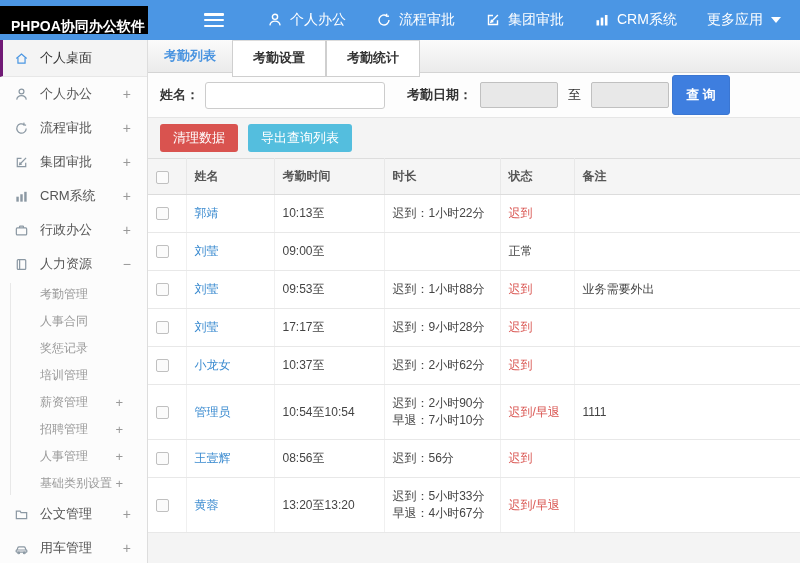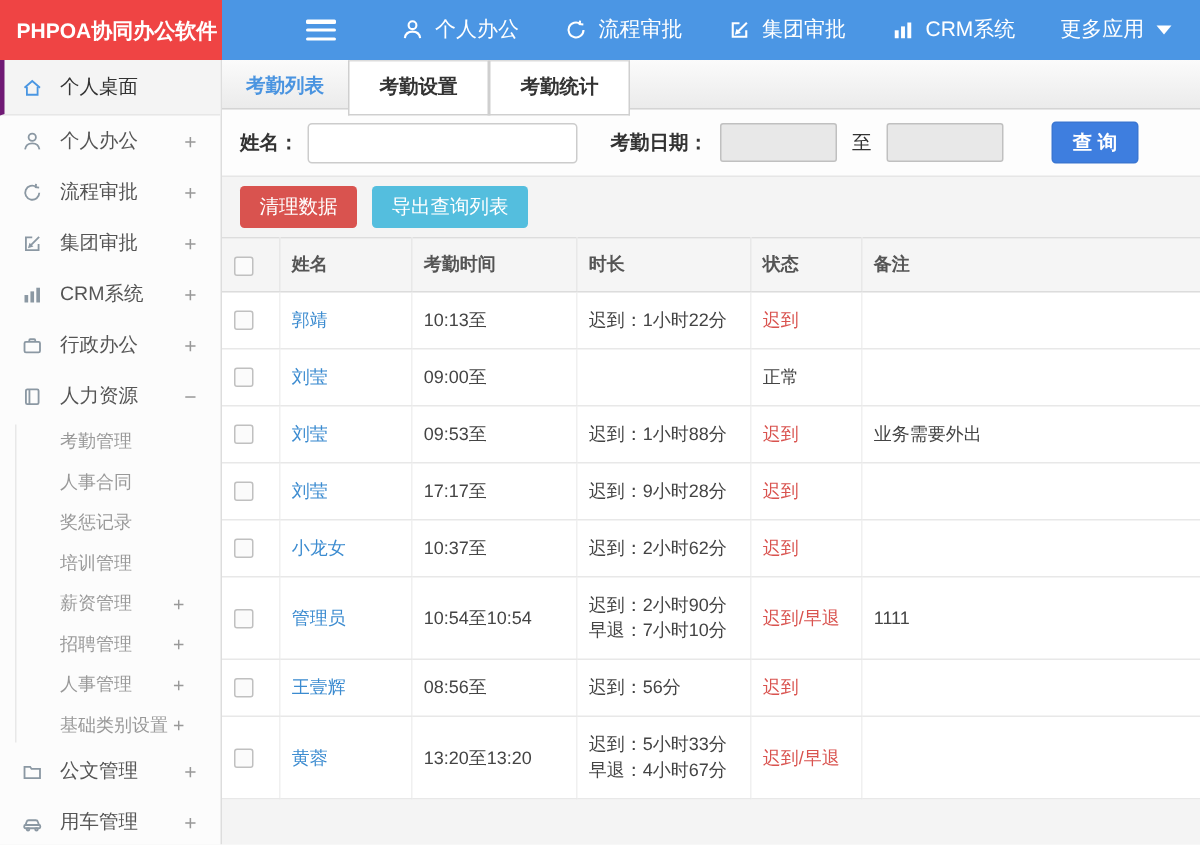--- a/index.html
+++ b/index.html
@@ -1,21 +1,21 @@
 <!DOCTYPE html>
 <html><head>
 <meta charset="utf-8">
 <style>
   * { margin:0; padding:0; box-sizing:border-box; }
   html,body { width:800px; height:563px; overflow:hidden; }
   body { font-family:"Liberation Sans","DejaVu Sans",sans-serif; background:#f4f4f4; position:relative; }
 
   
   .topbar { position:absolute; top:0; left:0; width:800px; height:40px; background:#4b96e4; display:flex; align-items:center; z-index:10; }
-  .logo { width:148px; height:40px; background:#ef4444; color:#fff; font-size:14px; font-weight:bold; line-height:40px; padding-left:11px; flex:0 0 148px; white-space:nowrap; }
+  .logo { width:148px; height:28px; background:#000000; color:#fff; font-size:14px; font-weight:bold; line-height:40px; padding-left:11px; flex:0 0 148px; white-space:nowrap; }
   .hamburger { margin-left:56px; width:20px; height:14px; display:flex; flex-direction:column; justify-content:space-between; cursor:pointer; }
   .hamburger i { display:block; height:2.5px; background:#fff; border-radius:1px; }
   .topnav { display:flex; align-items:center; margin-left:28px; height:40px; }
   .topnav-item { display:flex; align-items:center; color:#fff; font-size:14px; height:40px; padding:0 15px; cursor:pointer; text-decoration:none; }
   .topnav-item svg { width:16px; height:16px; margin-right:7px; stroke:#fff; fill:none; stroke-width:1.4; }
   .topnav-item svg.fillic { fill:#fff; stroke:none; }
   .caret { width:0; height:0; border-left:5px solid transparent; border-right:5px solid transparent; border-top:6px solid #fff; margin-left:8px; }
 
   
   .sidebar { position:absolute; top:40px; left:0; width:148px; bottom:0; background:#fcfcfc; border-right:1px solid #ddd; overflow:hidden; }
@@ -27,30 +27,30 @@
   .side-item.active svg { stroke:#4a96e2; }
   .submenu { position:relative; }
   .submenu:before { content:""; position:absolute; left:10px; top:2px; bottom:2px; width:1px; background:#e8e8e8; }
   .sub-item { height:27px; display:flex; align-items:center; padding-left:40px; font-size:12px; color:#999; cursor:pointer; position:relative; }
   .sub-item .plus { position:absolute; right:24px; color:#999; font-size:13px; }
 
   
   .main { position:absolute; top:40px; left:148px; right:0; bottom:0; background:#f4f4f4; overflow:hidden; }
   .tabbar { height:33px; background:linear-gradient(#fbfbfb,#ebebeb); border-bottom:1px solid #d4d4d4; display:flex; align-items:flex-start; position:relative; z-index:2; }
   .tab { font-size:13px; font-weight:bold; line-height:33px; padding:0 16px; cursor:pointer; }
-  .tab.active { color:#4a94e0; }
+  .tab.active { color:#4a94e0;font-family:Liberation Mono, monospace; }
   .tab.card { background:#fff; border:1px solid #cfcfcf; border-top-color:#dcdcdc; color:#333; height:37px; line-height:34px; padding:0 20px; position:relative; z-index:3; }
 
   .filter { height:45px; background:#fdfdfd; border-bottom:1px solid #e6e6e6; display:flex; align-items:center; padding-left:12px; font-size:13px; color:#333; position:relative; z-index:1; }
   .filter label { font-weight:bold; }
   .text-input { width:180px; height:27px; border:1px solid #ccc; border-radius:3px; margin-left:6px; background:#fff; padding:0 6px; font-size:13px; }
   .date-label { margin-left:22px; }
   .date-input { width:78px; height:26px; border:1px solid #c0c0c0; border-radius:2px; background:#e8e8e8; margin-left:8px; padding:0 5px; font-size:12px; }
   .to-label { margin:0 2px 0 10px; color:#333; }
-  .search-btn { margin-left:32px; width:58px; height:28px; background:#3e7edf; border:1px solid #3a76d2; border-radius:3px; color:#fff; font-size:13px; font-weight:bold; cursor:pointer; }
+  .search-btn { margin-left:3px; width:58px; height:40px; background:#3e7edf; border:1px solid #3a76d2; border-radius:3px; color:#fff; font-size:13px; font-weight:bold; cursor:pointer; }
 
   .actions { height:40px; display:flex; align-items:center; padding-left:12px; background:#f4f4f4; }
   .actions button { height:28px; border:none; border-radius:3px; color:#fff; font-size:13px; font-weight:normal; padding:0 13px; margin-right:10px; cursor:pointer; }
   .btn-danger { background:#d9534f; }
   .btn-info { background:#54bede; }
 
   table { width:100%; border-collapse:collapse; background:#fff; table-layout:fixed; border-top:1px solid #ddd; }
   thead th { background:#f5f5f5; font-weight:bold; color:#555; text-align:left; padding:9px 8px; border-bottom:1px solid #dcdcdc; border-right:1px solid #e8e8e8; font-size:12px; }
   thead th:last-child, td:last-child { border-right:none; }
   td { padding:10px 8px; border-bottom:1px solid #e8e8e8; border-right:1px solid #f0f0f0; font-size:12px; color:#444; line-height:17px; vertical-align:middle; background:#fff; }

